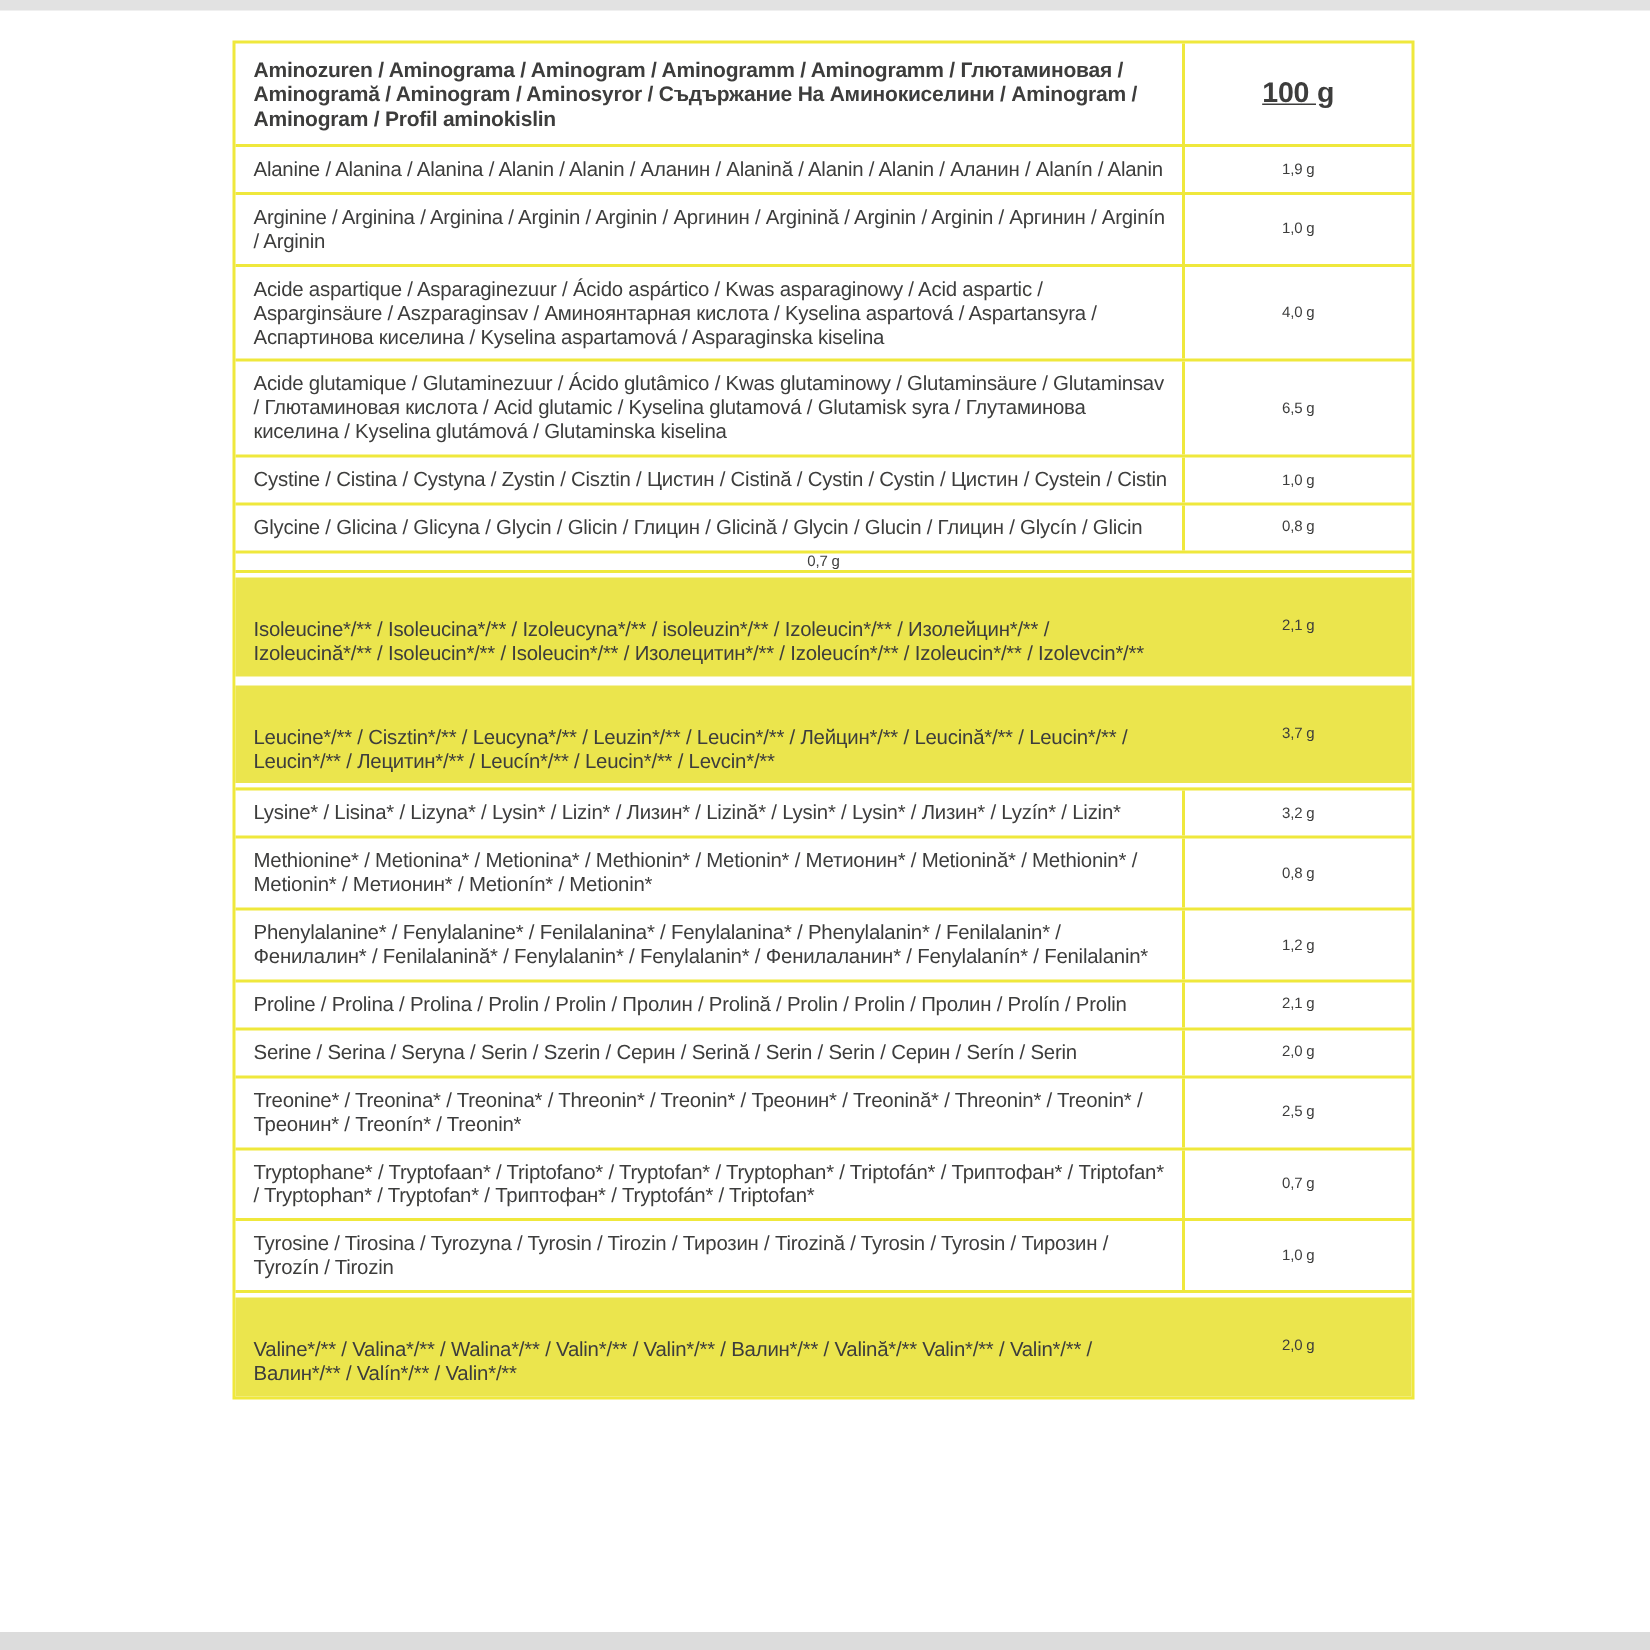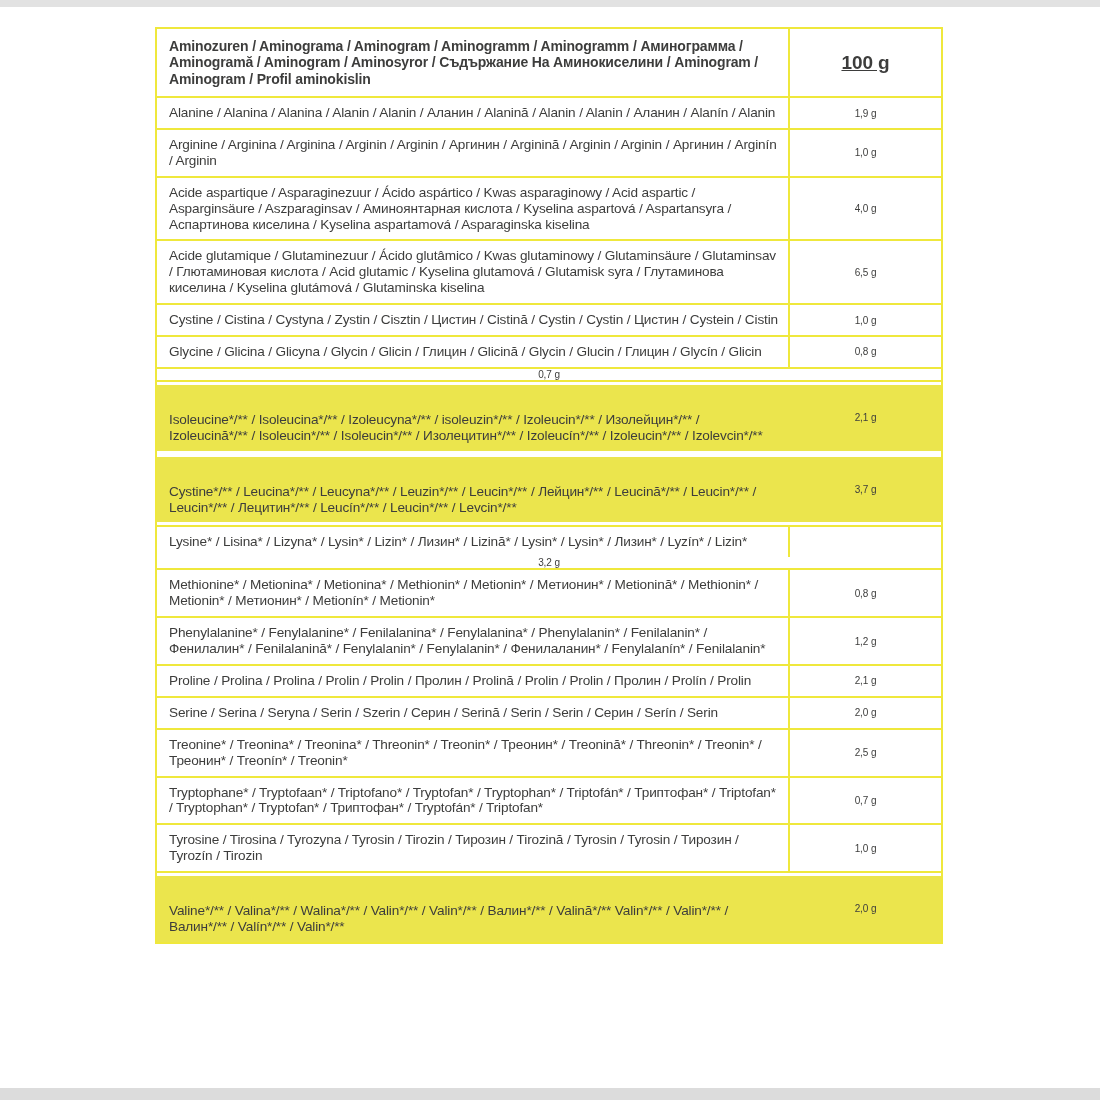--- a/index.html
+++ b/index.html
@@ -30,30 +30,30 @@
   }
   .row.header-row{border-bottom:2px solid var(--yl);}
   .row.header-row .cell-names{font-weight:bold;font-size:14px;padding:9px 10px 9px 12px;}
   .row.header-row .cell-amount{font-weight:bold;font-size:19px;text-decoration:underline;}
   .row.hl{
     background:var(--hl);
     border-top:3px solid #ffffff;border-bottom:3px solid #ffffff;
   }
   .row.hl:last-child{border-bottom:none;}
   .row.hl .cell-names{border-right:none;margin-top:20px;}
-  .row.after-hl{border-top:2px solid var(--yl);flex-direction:column;}
+  .row.after-hl{border-top:2px solid var(--yl);}
 </style>
 </head>
 <body>
 
 <div class="strip" id="top-strip"></div>
 
 <div id="amino-table">
   <div class="row header-row">
-    <div class="cell-names">Aminozuren / Aminograma / Aminogram / Aminogramm / Aminogramm / Аминограмма / Aminogramă / Aminogram / Aminosyror / Съдържание На Аминокиселини / Aminogram / Aminogram / Profil aminokislin</div>
+    <div class="cell-names">Aminozuren / Aminograma / Aminogram / Aminogramm / Aminogramm / Глютаминовая / Aminogramă / Aminogram / Aminosyror / Съдържание На Аминокиселини / Aminogram / Aminogram / Profil aminokislin</div>
     <div class="cell-amount">100 g</div>
   </div>
   <div id="rows-container">
       <div class="row normal">
         <div class="cell-names">Alanine / Alanina / Alanina / Alanin / Alanin / Аланин / Alanină / Alanin / Alanin / Аланин / Alanín / Alanin</div>
         <div class="cell-amount">1,9 g</div>
       </div>
       <div class="row normal">
         <div class="cell-names">Arginine / Arginina / Arginina / Arginin / Arginin / Аргинин / Arginină / Arginin / Arginin / Аргинин / Arginín / Arginin</div>
         <div class="cell-amount">1,0 g</div>
@@ -75,21 +75,21 @@
         <div class="cell-amount">0,8 g</div>
       </div>
       <div class="row normal">
         <div class="cell-amount">0,7 g</div>
       </div>
       <div class="row hl">
         <div class="cell-names">Isoleucine*/** / Isoleucina*/** / Izoleucyna*/** / isoleuzin*/** / Izoleucin*/** / Изолейцин*/** / Izoleucină*/** / Isoleucin*/** / Isoleucin*/** / Изолецитин*/** / Izoleucín*/** / Izoleucin*/** / Izolevcin*/**</div>
         <div class="cell-amount">2,1 g</div>
       </div>
       <div class="row hl">
-        <div class="cell-names">Cystine*/** / Leucina*/** / Leucyna*/** / Leuzin*/** / Leucin*/** / Лейцин*/** / Leucină*/** / Leucin*/** / Leucin*/** / Лецитин*/** / Leucín*/** / Leucin*/** / Levcin*/**</div>
+        <div class="cell-names">Leucine*/** / Cisztin*/** / Leucyna*/** / Leuzin*/** / Leucin*/** / Лейцин*/** / Leucină*/** / Leucin*/** / Leucin*/** / Лецитин*/** / Leucín*/** / Leucin*/** / Levcin*/**</div>
         <div class="cell-amount">3,7 g</div>
       </div>
       <div class="row normal after-hl">
         <div class="cell-names">Lysine* / Lisina* / Lizyna* / Lysin* / Lizin* / Лизин* / Lizină* / Lysin* / Lysin* / Лизин* / Lyzín* / Lizin*</div>
         <div class="cell-amount">3,2 g</div>
       </div>
       <div class="row normal">
         <div class="cell-names">Methionine* / Metionina* / Metionina* / Methionin* / Metionin* / Метионин* / Metionină* / Methionin* / Metionin* / Метионин* / Metionín* / Metionin*</div>
         <div class="cell-amount">0,8 g</div>
       </div>

